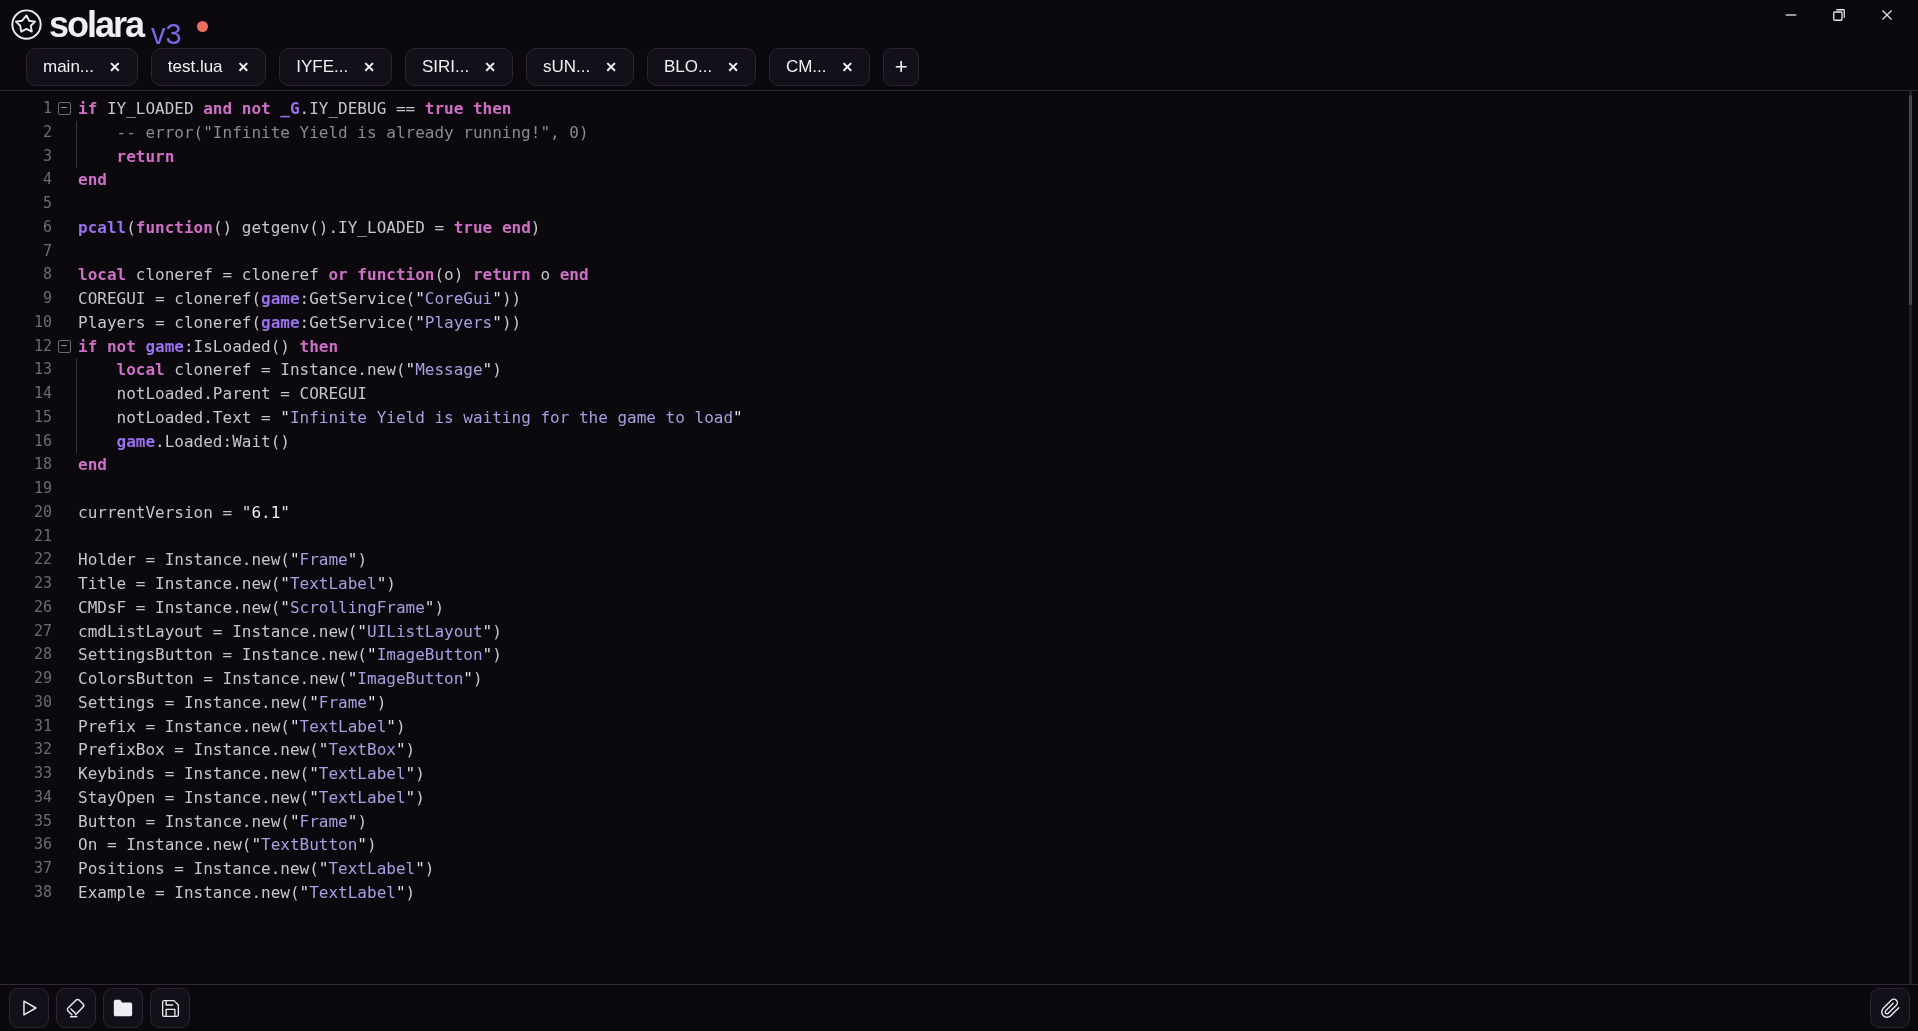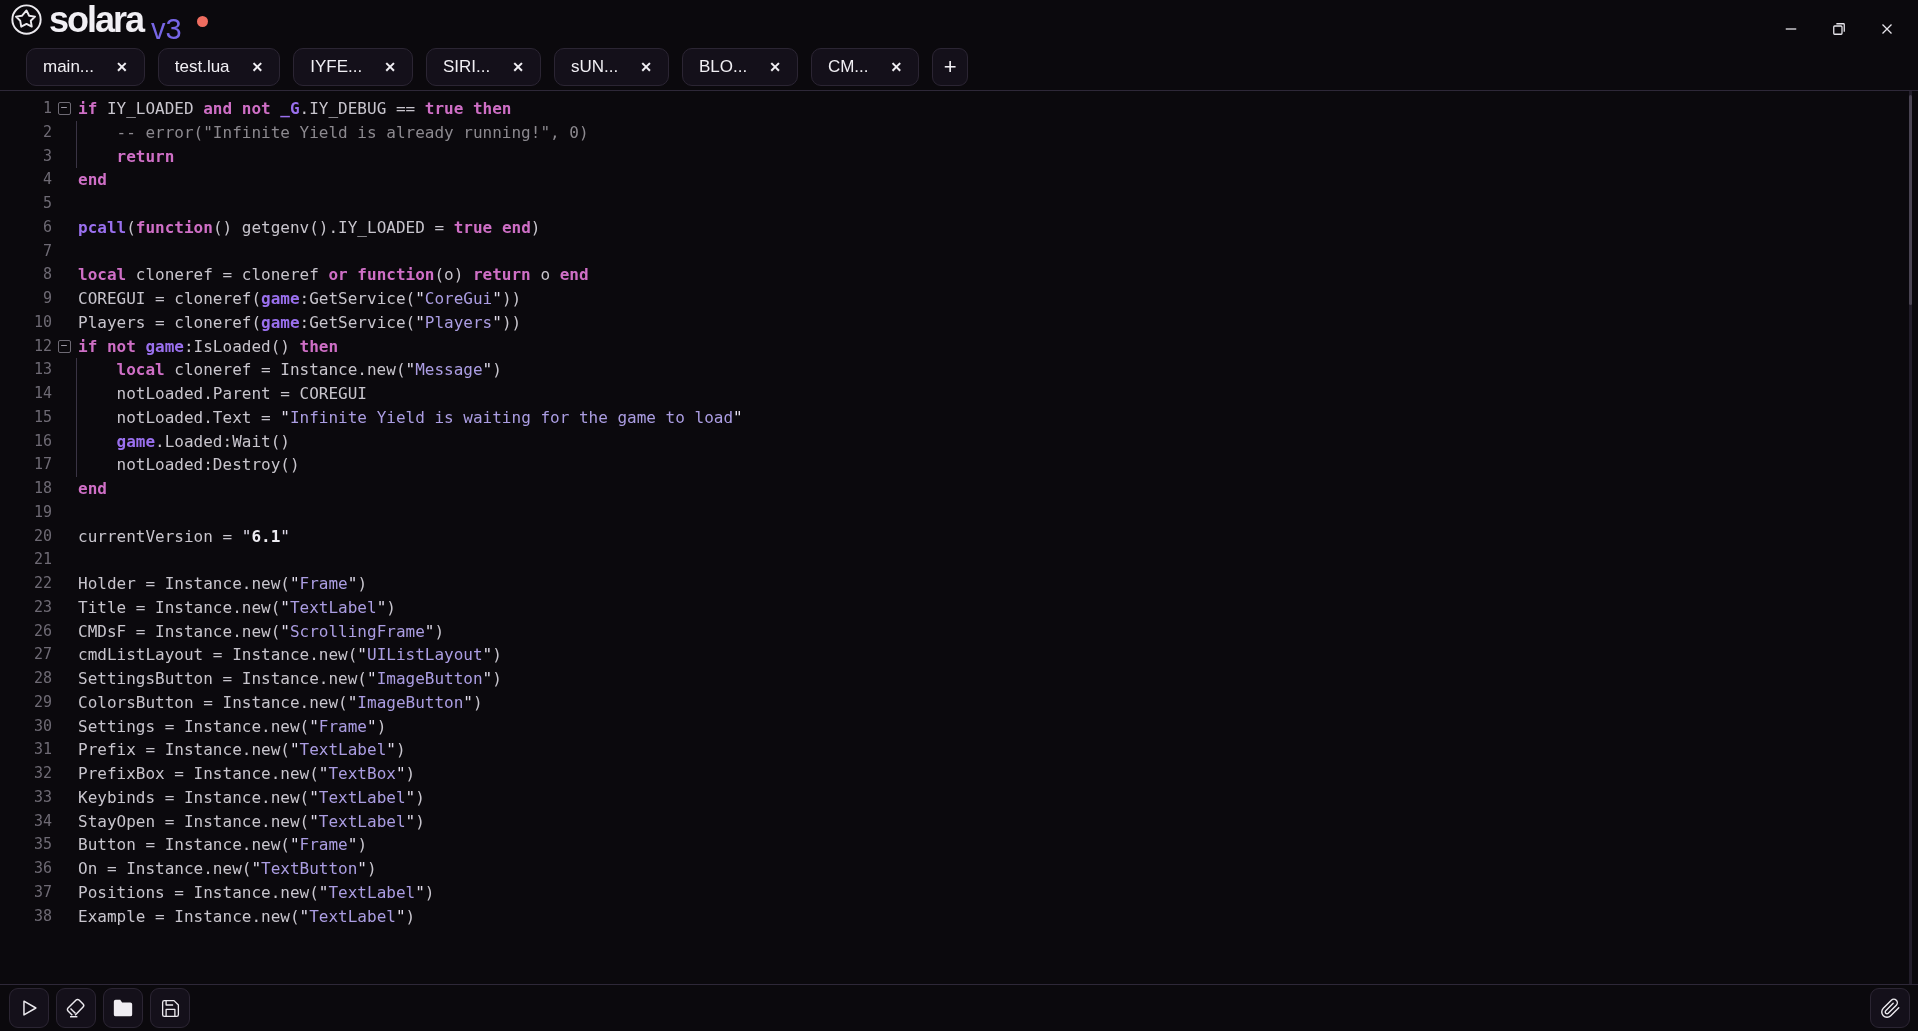--- a/index.html
+++ b/index.html
@@ -1,34 +1,34 @@
 <!DOCTYPE html>
 <html style="--c-background: #0b090d; --c-surface: #14101a; --c-border: #2b2533; --c-text: #f1eff4; --c-accent_version: #7766e6; --c-accent_dot: #ef6d60; --c-code_base: #c8c5cd; --c-code_keyword: #cf6fc6; --c-code_builtin: #9a70ee; --c-code_string: #ab9de2; --c-code_quote: #e1dceb; --c-code_number: #eeecf2; --c-code_comment: #8c898f; --c-line_number: #6e6a74; --c-guide: #3a3444;"><head>
 <meta charset="utf-8">
 <style>
   html,body{margin:0;padding:0;width:1918px;height:1031px;overflow:hidden;
     background:var(--c-background,#0b090d);font-family:"Liberation Sans",sans-serif;}
   *{box-sizing:border-box;}
 
   
   .titlebar{position:absolute;left:0;top:0;width:1918px;height:44px;display:flex;
-    align-items:flex-end;justify-content:space-between;padding:0 14px 0 10px;}
+    align-items:flex-start;justify-content:space-between;padding:0 14px 0 10px;}
   .brand{display:flex;align-items:center;gap:6px;}
   .brand svg{display:block;}
   .brand-name{font-size:36px;font-weight:800;letter-spacing:-2px;color:var(--c-text,#f1eff4);line-height:1;}
   .brand-version{font-size:29px;font-weight:400;color:var(--c-accent_version,#7766e6);line-height:1;margin-left:2px;margin-top:20px;}
   .brand-dot{width:11px;height:11px;border-radius:50%;background:var(--c-accent_dot,#ef6d60);margin-left:9px;margin-top:4px;}
   .win-controls{display:flex;align-items:center;gap:14px;}
   .win-btn{width:34px;height:30px;display:flex;align-items:center;justify-content:center;color:#e8e6ec;}
   .win-btn svg{display:block;}
 
   
   .tabbar{position:absolute;left:0;top:44px;width:1918px;height:46px;display:flex;
     align-items:center;gap:13px;padding:0 26px;}
-  .tab{height:38px;display:flex;align-items:center;gap:22px;padding:0 16px;
+  .tab{height:38px;display:flex;align-items:center;gap:15px;padding:0 16px;
     background:var(--c-surface,#14101a);border:1px solid var(--c-border,#2b2533);
     border-radius:10px;cursor:default;}
   .tab-label{font-size:17px;color:var(--c-text,#f1eff4);white-space:nowrap;}
   .tab-close{font-size:14px;font-weight:700;color:var(--c-text,#f1eff4);line-height:1;}
   .newtab{width:36px;height:38px;display:flex;align-items:center;justify-content:center;
     background:var(--c-surface,#14101a);border:1px solid var(--c-border,#2b2533);border-radius:9px;
     color:var(--c-text,#f1eff4);font-size:22px;font-weight:400;line-height:1;}
 
   
   .editor{position:absolute;left:0;top:90px;width:1918px;height:895px;overflow:hidden;
@@ -43,21 +43,21 @@
   .foldcol{flex:0 0 24px;width:24px;display:flex;align-items:center;justify-content:center;}
   .foldbox{width:13px;height:13px;border:1px solid #6e6a74;border-radius:2px;color:#a5a1ae;
     font-size:11px;line-height:10px;text-align:center;display:block;}
   .code{flex:1;position:relative;padding-left:2px;color:var(--c-code_base,#c8c5cd);}
   .code.guide::before{content:"";position:absolute;left:0;top:0;bottom:0;border-left:1px solid var(--c-guide,#3a3444);}
   .tok-t{color:var(--c-code_base,#c8c5cd);}
   .tok-k{color:var(--c-code_keyword,#cf6fc6);font-weight:700;}
   .tok-b{color:var(--c-code_builtin,#9a70ee);font-weight:700;}
   .tok-s{color:var(--c-code_string,#ab9de2);}
   .tok-q{color:var(--c-code_quote,#e1dceb);}
-  .tok-n{color:var(--c-code_number,#eeecf2);font-weight:700;text-align:right;}
+  .tok-n{color:var(--c-code_number,#eeecf2);font-weight:400;text-align:right;}
   .tok-c{color:var(--c-code_comment,#8c898f);}
 
   
   .toolbar{position:absolute;left:0;top:985px;width:1918px;height:46px;display:flex;
     align-items:center;padding:0 8px 0 9px;}
   .tool-group{display:flex;align-items:center;gap:7px;}
   .tool-btn{width:40px;height:40px;display:flex;align-items:center;justify-content:center;
     background:var(--c-surface,#14101a);border:1px solid var(--c-border,#2b2533);border-radius:9px;}
   .tool-btn svg{display:block;}
   .toolbar-spacer{flex:1;}
@@ -141,21 +141,20 @@
       <div class="code-line"><span class="ln">6</span><span class="foldcol"></span><span class="code"><span class="tok-b">pcall</span><span class="tok-t">(</span><span class="tok-k">function</span><span class="tok-t">() getgenv().IY_LOADED = </span><span class="tok-k">true </span><span class="tok-k">end</span><span class="tok-t">)</span></span></div>
       <div class="code-line"><span class="ln">7</span><span class="foldcol"></span><span class="code"></span></div>
       <div class="code-line"><span class="ln">8</span><span class="foldcol"></span><span class="code"><span class="tok-k">local </span><span class="tok-t">cloneref = cloneref </span><span class="tok-k">or </span><span class="tok-k">function</span><span class="tok-t">(o) </span><span class="tok-k">return </span><span class="tok-t">o </span><span class="tok-k">end</span></span></div>
       <div class="code-line"><span class="ln">9</span><span class="foldcol"></span><span class="code"><span class="tok-t">COREGUI = cloneref(</span><span class="tok-b">game</span><span class="tok-t">:GetService(</span><span class="tok-q">"</span><span class="tok-s">CoreGui</span><span class="tok-q">"</span><span class="tok-t">))</span></span></div>
       <div class="code-line"><span class="ln">10</span><span class="foldcol"></span><span class="code"><span class="tok-t">Players = cloneref(</span><span class="tok-b">game</span><span class="tok-t">:GetService(</span><span class="tok-q">"</span><span class="tok-s">Players</span><span class="tok-q">"</span><span class="tok-t">))</span></span></div>
       <div class="code-line"><span class="ln">12</span><span class="foldcol"><span class="foldbox">−</span></span><span class="code"><span class="tok-k">if </span><span class="tok-k">not </span><span class="tok-b">game</span><span class="tok-t">:IsLoaded() </span><span class="tok-k">then</span></span></div>
       <div class="code-line"><span class="ln">13</span><span class="foldcol"></span><span class="code guide"><span class="tok-t">    </span><span class="tok-k">local </span><span class="tok-t">cloneref = Instance.new(</span><span class="tok-q">"</span><span class="tok-s">Message</span><span class="tok-q">"</span><span class="tok-t">)</span></span></div>
       <div class="code-line"><span class="ln">14</span><span class="foldcol"></span><span class="code guide"><span class="tok-t">    notLoaded.Parent = COREGUI</span></span></div>
       <div class="code-line"><span class="ln">15</span><span class="foldcol"></span><span class="code guide"><span class="tok-t">    notLoaded.Text = </span><span class="tok-q">"</span><span class="tok-s">Infinite Yield is waiting for the game to load</span><span class="tok-q">"</span></span></div>
       <div class="code-line"><span class="ln">16</span><span class="foldcol"></span><span class="code guide"><span class="tok-t">    </span><span class="tok-b">game</span><span class="tok-t">.Loaded:Wait()</span></span></div>
-      <div class="code-line"><span class="ln">17</span><span class="foldcol"></span><span class="code guide"><span class="tok-t">    notLoaded:Destroy()</span></span></div>
       <div class="code-line"><span class="ln">18</span><span class="foldcol"></span><span class="code"><span class="tok-k">end</span></span></div>
       <div class="code-line"><span class="ln">19</span><span class="foldcol"></span><span class="code"></span></div>
       <div class="code-line"><span class="ln">20</span><span class="foldcol"></span><span class="code"><span class="tok-t">currentVersion = </span><span class="tok-q">"</span><span class="tok-n">6.1</span><span class="tok-q">"</span></span></div>
       <div class="code-line"><span class="ln">21</span><span class="foldcol"></span><span class="code"></span></div>
       <div class="code-line"><span class="ln">22</span><span class="foldcol"></span><span class="code"><span class="tok-t">Holder = Instance.new(</span><span class="tok-q">"</span><span class="tok-s">Frame</span><span class="tok-q">"</span><span class="tok-t">)</span></span></div>
       <div class="code-line"><span class="ln">23</span><span class="foldcol"></span><span class="code"><span class="tok-t">Title = Instance.new(</span><span class="tok-q">"</span><span class="tok-s">TextLabel</span><span class="tok-q">"</span><span class="tok-t">)</span></span></div>
       <div class="code-line"><span class="ln">26</span><span class="foldcol"></span><span class="code"><span class="tok-t">CMDsF = Instance.new(</span><span class="tok-q">"</span><span class="tok-s">ScrollingFrame</span><span class="tok-q">"</span><span class="tok-t">)</span></span></div>
       <div class="code-line"><span class="ln">27</span><span class="foldcol"></span><span class="code"><span class="tok-t">cmdListLayout = Instance.new(</span><span class="tok-q">"</span><span class="tok-s">UIListLayout</span><span class="tok-q">"</span><span class="tok-t">)</span></span></div>
       <div class="code-line"><span class="ln">28</span><span class="foldcol"></span><span class="code"><span class="tok-t">SettingsButton = Instance.new(</span><span class="tok-q">"</span><span class="tok-s">ImageButton</span><span class="tok-q">"</span><span class="tok-t">)</span></span></div>
       <div class="code-line"><span class="ln">29</span><span class="foldcol"></span><span class="code"><span class="tok-t">ColorsButton = Instance.new(</span><span class="tok-q">"</span><span class="tok-s">ImageButton</span><span class="tok-q">"</span><span class="tok-t">)</span></span></div>

